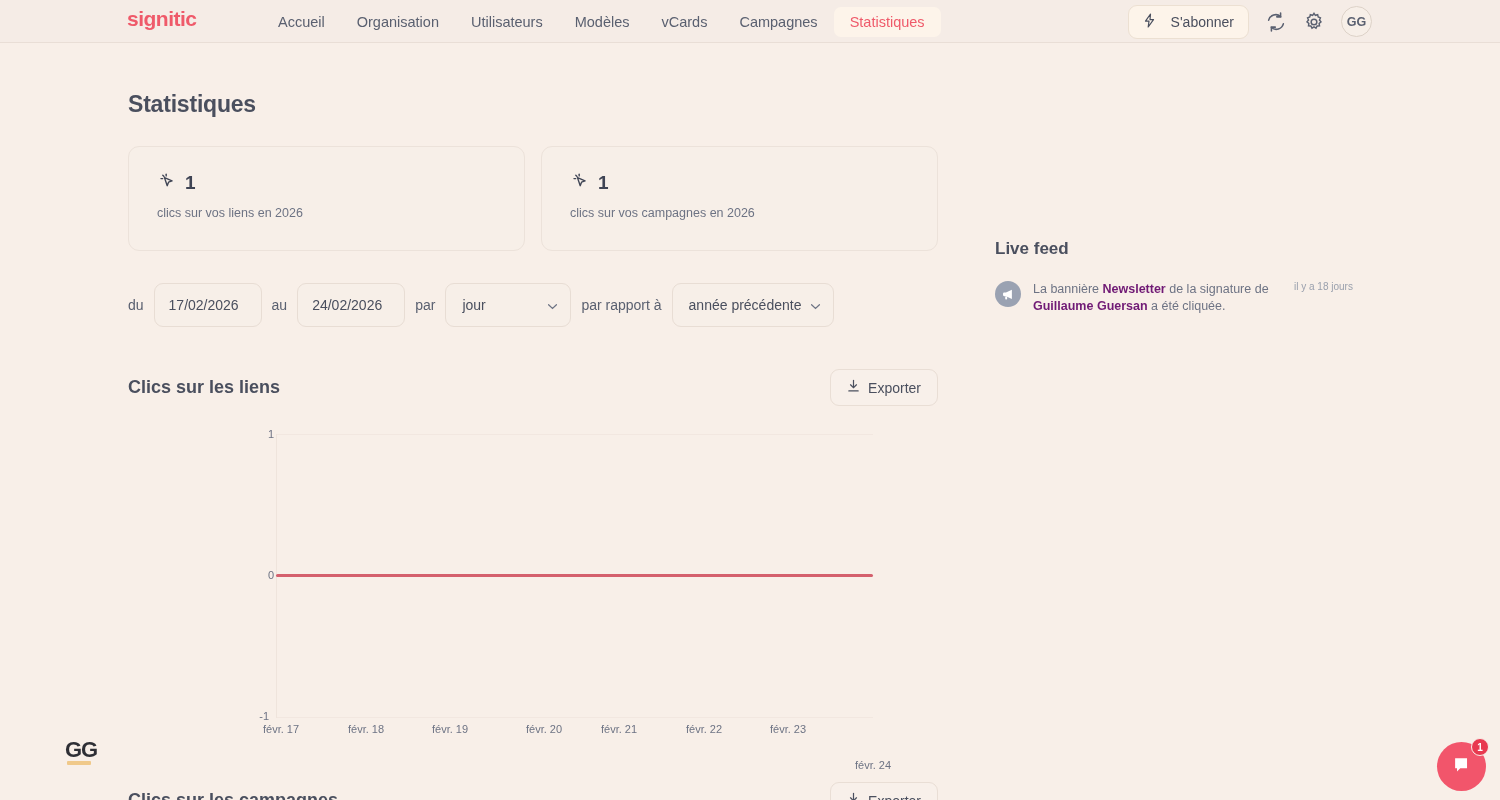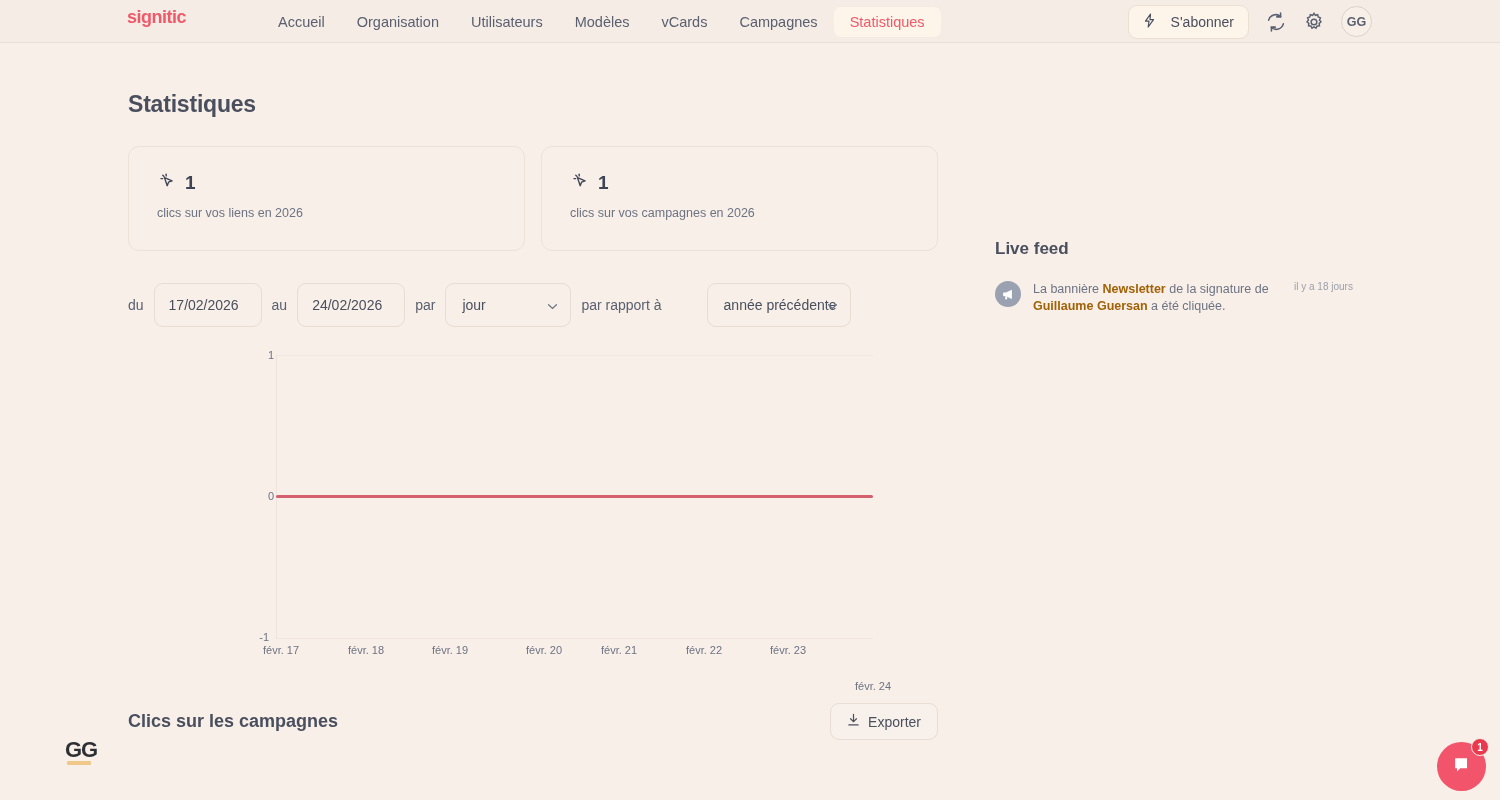--- a/index.html
+++ b/index.html
@@ -16,21 +16,21 @@
   .topbar {
     position: relative;
     height: 43px;
     background: #f5ece6;
     border-bottom: 1px solid #e9ded6;
     display: flex;
     align-items: center;
   }
   .brand {
     position: absolute; left: 127px; top: 7px;
-    font-size: 18px; font-weight: 700; letter-spacing: -0.5px;
+    font-size: 21px; font-weight: 700; letter-spacing: -0.5px;
     color: #ef5a6a;
   }
   .nav-links {
     position: absolute; left: 262px; top: 0;
     height: 43px; display: flex; align-items: center; gap: 0;
   }
   .nav-link {
     font-size: 14.5px; color: #5a6070; padding: 7px 16px;
     border-radius: 7px; white-space: nowrap; cursor: pointer;
   }
@@ -84,21 +84,21 @@
     font-family: inherit; font-size: 14px; color: #4a4f5e;
   }
   .select-wrap { position: relative; }
   .select-box {
     height: 44px; background: #f7efe8;
     border: 1px solid #e8ddd4; border-radius: 9px;
     padding: 0 34px 0 16px; display: flex; align-items: center;
     font-size: 14px; color: #4a4f5e; cursor: pointer; white-space: nowrap;
   }
   .select-box.w1 { width: 126px; }
-  .select-box.w2 { width: 144px; margin-left: 35px; }
+  .select-box.w2 { width: 162px; }
   .chev {
     position: absolute; right: 13px; top: 50%;
     transform: translateY(-50%); pointer-events: none;
   }
 
   
   .section-head {
     display: flex; align-items: center; justify-content: space-between;
     margin-top: 42px; width: 810px;
   }
@@ -129,21 +129,21 @@
   
   .livefeed { position: absolute; left: 995px; top: 148px; width: 390px; }
   .livefeed-title { font-size: 17px; font-weight: 600; color: #4a4f5e; }
   .feed-item { display: flex; align-items: flex-start; gap: 12px; margin-top: 22px; }
   .feed-icon {
     width: 26px; height: 26px; border-radius: 50%;
     background: #9aa2b2; flex: 0 0 26px;
     display: flex; align-items: center; justify-content: center;
   }
   .feed-text { font-size: 12.5px; line-height: 1.32; color: #6d7384; width: 245px; }
-  .feed-text b { color: #a16207; font-weight: 700; }
+  .feed-text b { color: #701a75; font-weight: 700; }
   .feed-time { font-size: 10px; color: #9aa0ad; white-space: nowrap; margin-left: 4px; }
 
   
   .gg-logo {
     position: absolute; left: 65px; top: 737px;
     font-size: 22px; font-weight: 700; color: #2e2f35;
     letter-spacing: -1px;
   }
   .gg-logo .bar {
     display: block; width: 24px; height: 4px;
@@ -272,20 +272,33 @@
     <div class="select-wrap">
       <div class="select-box w2">année précédente</div>
       <span class="chev">
         <svg width="11" height="7" viewBox="0 0 12 8" fill="none" stroke="#6d7384" stroke-width="1.4" stroke-linecap="round">
             <path d="M1.5 2 L6 6.2 L10.5 2"></path>
           </svg>
       </span>
     </div>
   </div>
 
+  <div class="section-head">
+    <div class="section-title">Clics sur les liens</div>
+    <div class="export-btn">
+      <span>
+        <svg width="13" height="14" viewBox="0 0 14 15" fill="none" stroke="#4a4f5e" stroke-width="1.3" stroke-linecap="round">
+          <path d="M7 1.5 V9"></path>
+            <path d="M3.8 6.2 L7 9.4 L10.2 6.2"></path>
+            <path d="M2 12.8 H12"></path>
+        </svg>
+      </span>
+      <span>Exporter</span>
+    </div>
+  </div>
 
   <div class="chart-area">
 
     <div class="y-label" style="left:126px; top:8px;">1</div>
     <div class="y-label" style="left:126px; top:149px;">0</div>
     <div class="y-label" style="left:121px; top:290px;">-1</div>
 
     <div class="gridline" style="top:14px;"></div>
     <div class="gridline" style="top:155px;"></div>
     <div class="gridline" style="top:297px;"></div>

